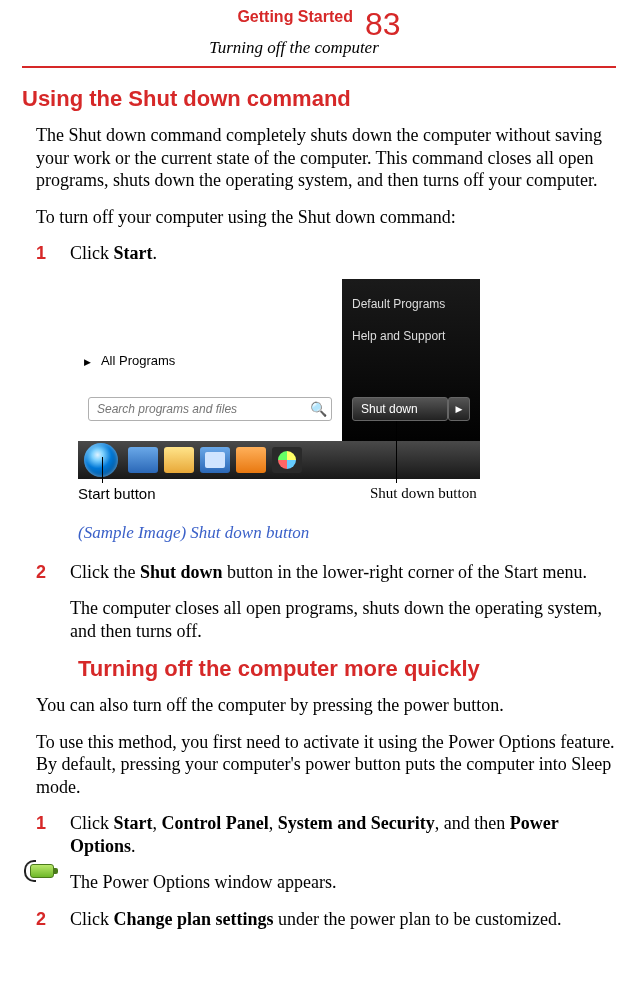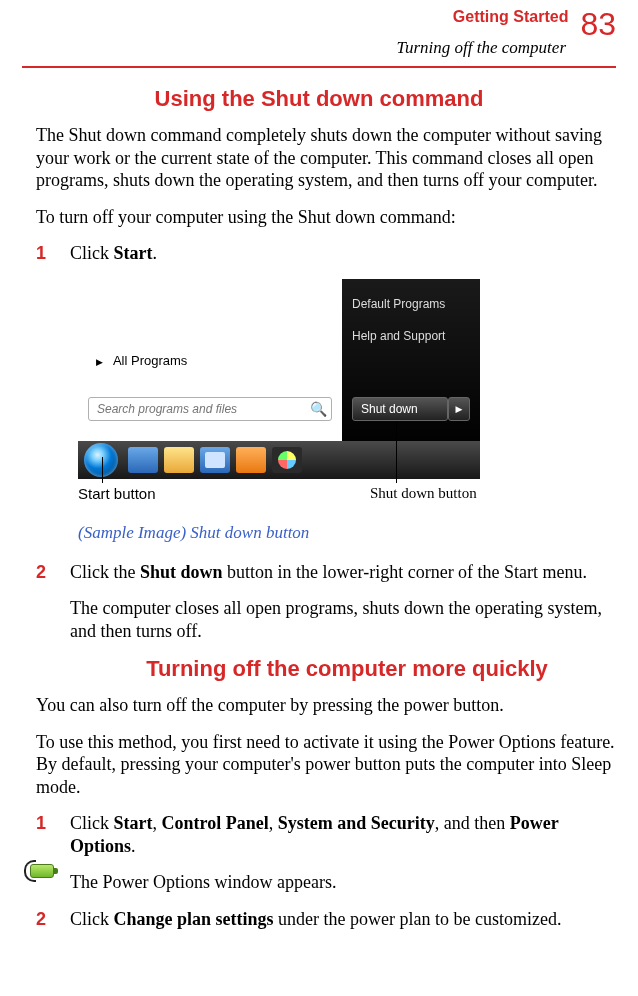--- a/index.html
+++ b/index.html
@@ -9,21 +9,21 @@
     background: #fff;
     font-family: "Times New Roman", Times, serif;
     color: #000;
     position: relative;
     overflow: hidden;
   }
   
   .hdr {
     position: relative;
     margin: 8px 22px 0 22px;
-    text-align: right;
+    text-align: center;
   }
   .hdr .chap {
     color: #d62828;
     font-family: Arial, Helvetica, sans-serif;
     font-weight: bold;
     font-size: 16px;
     display: inline-block;
     vertical-align: top;
     margin-right: 8px;
   }
@@ -50,21 +50,20 @@
   }
 
   
   .h3 {
     color: #d62828;
     font-family: "Arial Narrow", Arial, Helvetica, sans-serif;
     font-stretch: condensed;
     font-weight: bold;
     font-size: 22px;
     margin: 0 22px 12px 22px;
-    text-align: center;
   }
   .h3b { margin-left: 78px; }
 
   
   .body {
     margin-left: 36px;
     margin-right: 22px;
   }
   .body p {
     font-size: 18px;
@@ -120,21 +119,21 @@
     background: linear-gradient(#1a1a1a,#000);
   }
   .shot .rlink {
     color: #ddd;
     font-family: "Segoe UI", Arial, sans-serif;
     font-size: 12px;
     padding: 18px 0 0 10px;
   }
   .shot .allprog {
     position: absolute;
-    left: 18px; top: 74px;
+    left: 6px; top: 74px;
     font-family: "Segoe UI", Arial, sans-serif;
     font-size: 13px;
     color: #000;
   }
   .shot .allprog::before {
     content: "▶";
     font-size: 9px;
     margin-right: 10px;
   }
   .shot .search {

